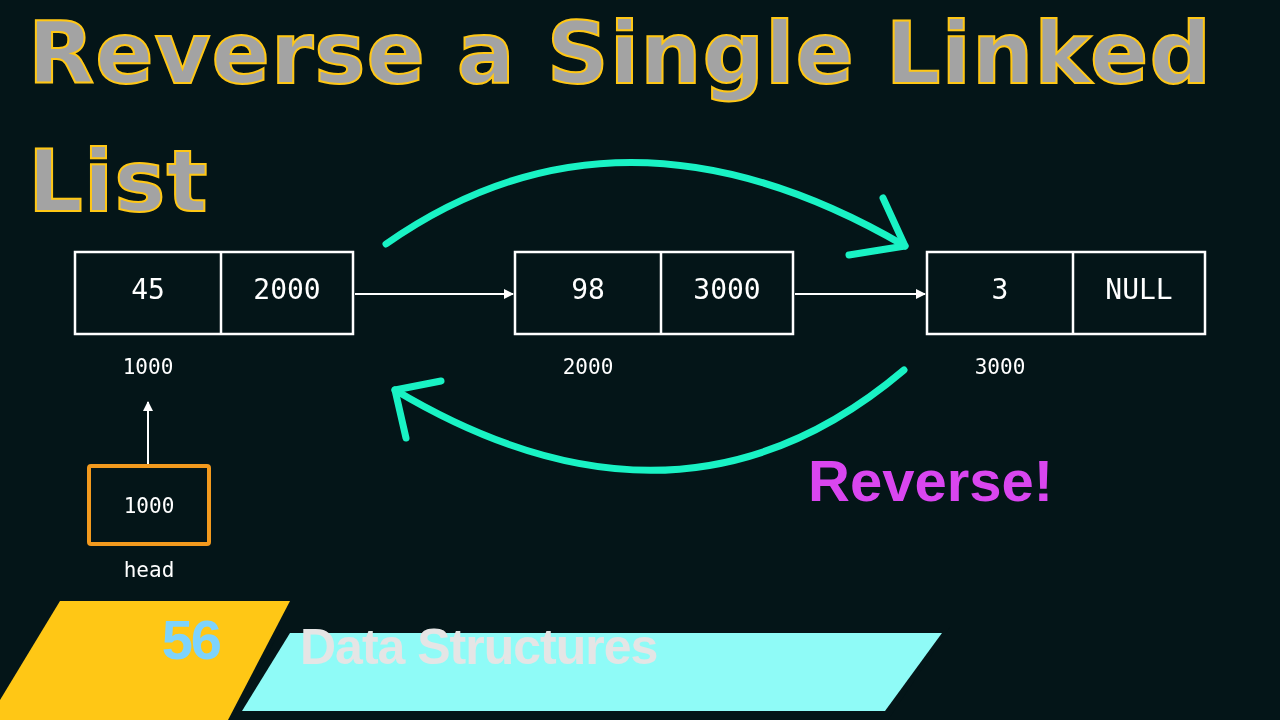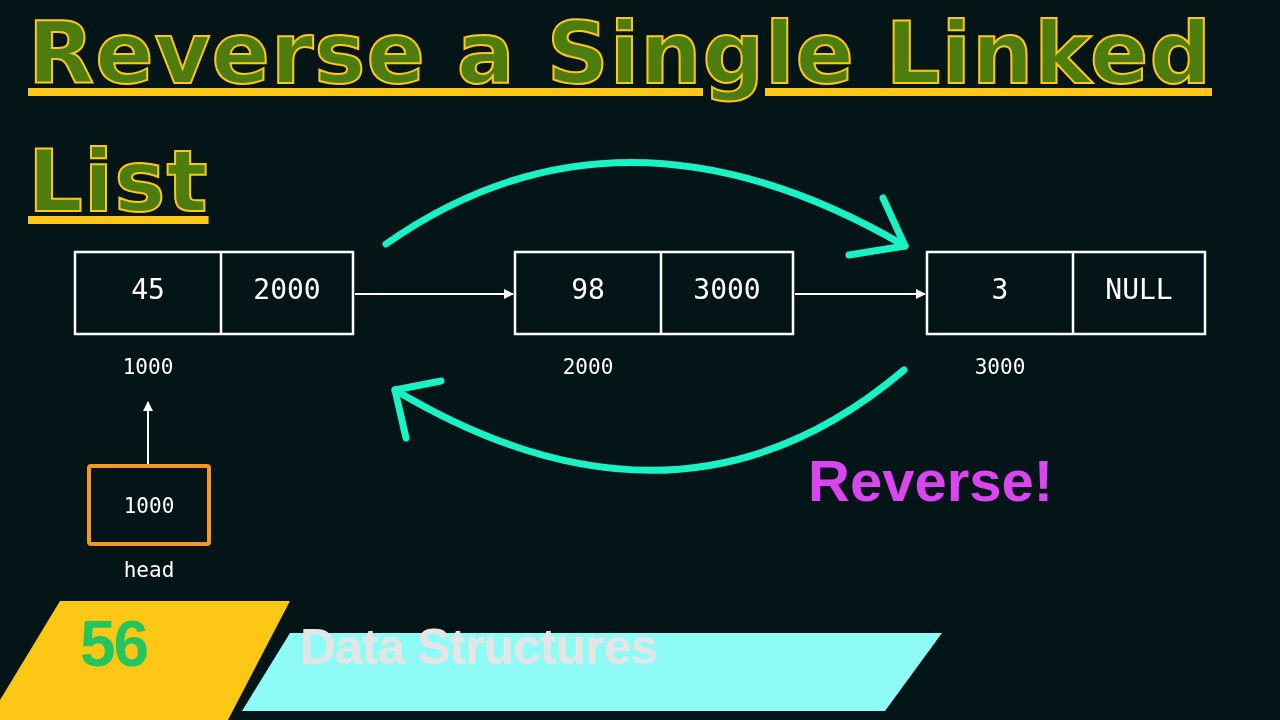--- a/index.html
+++ b/index.html
@@ -2,39 +2,39 @@
 <html><head>
 <meta charset="utf-8">
 <style>
   html, body { margin:0; padding:0; }
   body {
     width:1280px; height:720px; overflow:hidden;
     background:#041518; position:relative;
     font-family:"DejaVu Sans", sans-serif;
   }
   .title {
-    position:absolute; left:28px; color:#4d7c0f;
+    position:absolute; left:28px; color:#a3a3a3;
     font-family:"DejaVu Sans", sans-serif; font-weight:bold;
-    font-size:86px; line-height:1; letter-spacing:1px;text-decoration:underline;
+    font-size:86px; line-height:1; letter-spacing:1px;
     -webkit-text-stroke:2px #FFC715;
   }
   #title-line1 { top:10px; }
   #title-line2 { top:138px; }
   svg.diagram { position:absolute; left:0; top:0; }
   .mono { font-family:"DejaVu Sans Mono", monospace; fill:#ffffff; }
   .reverse-label {
     position:absolute; left:808px; top:452px; color:#d946ef;
     font-family:"Liberation Sans", sans-serif; font-weight:bold;
     font-size:58px; line-height:1;
   }
   .banner { position:absolute; left:0; top:0; }
   .ep-num {
     position:absolute; left:80px; top:612px; width:140px;
-    color:#22c55e; font-family:"Liberation Sans", sans-serif; font-weight:bold;
-    font-size:64px; line-height:1; text-align:left; letter-spacing:-2px;
+    color:#7dd3fc; font-family:"Liberation Sans", sans-serif; font-weight:bold;
+    font-size:56px; line-height:1; text-align:right; letter-spacing:-2px;
   }
   .series-name {
     position:absolute; left:300px; top:622px;
     color:#e5e5e5; font-family:"Liberation Sans", sans-serif; font-weight:bold;
     font-size:50px; line-height:1; letter-spacing:-1px;
   }
 </style>
 </head>
 <body>
 

